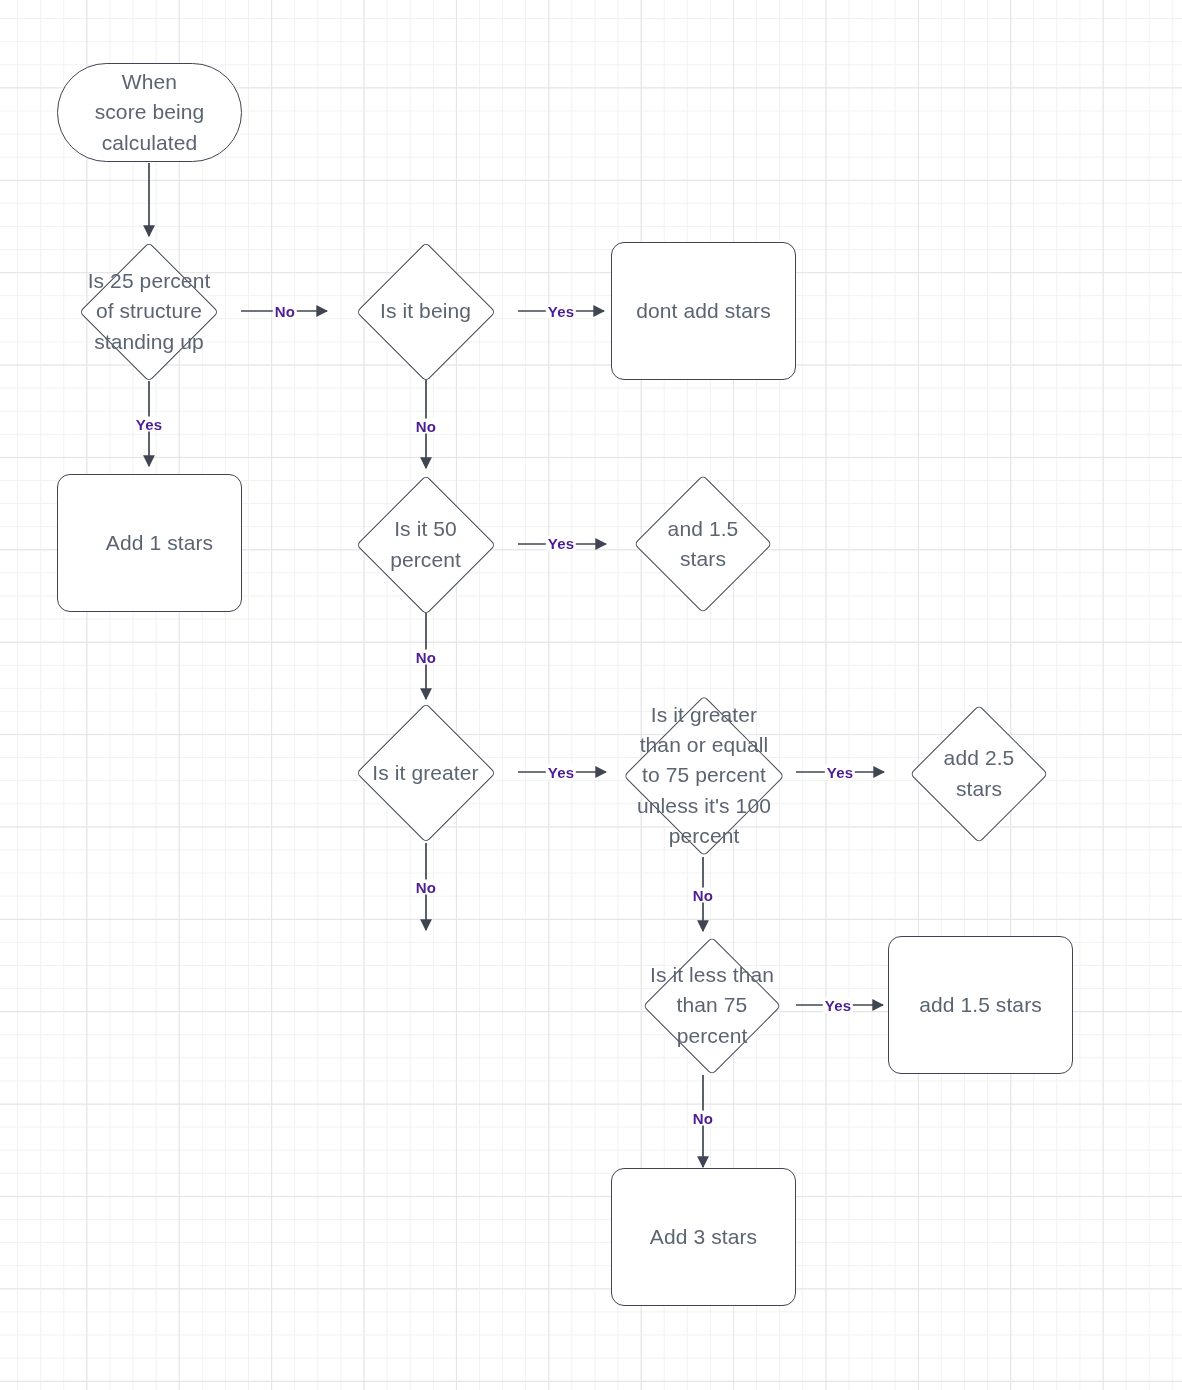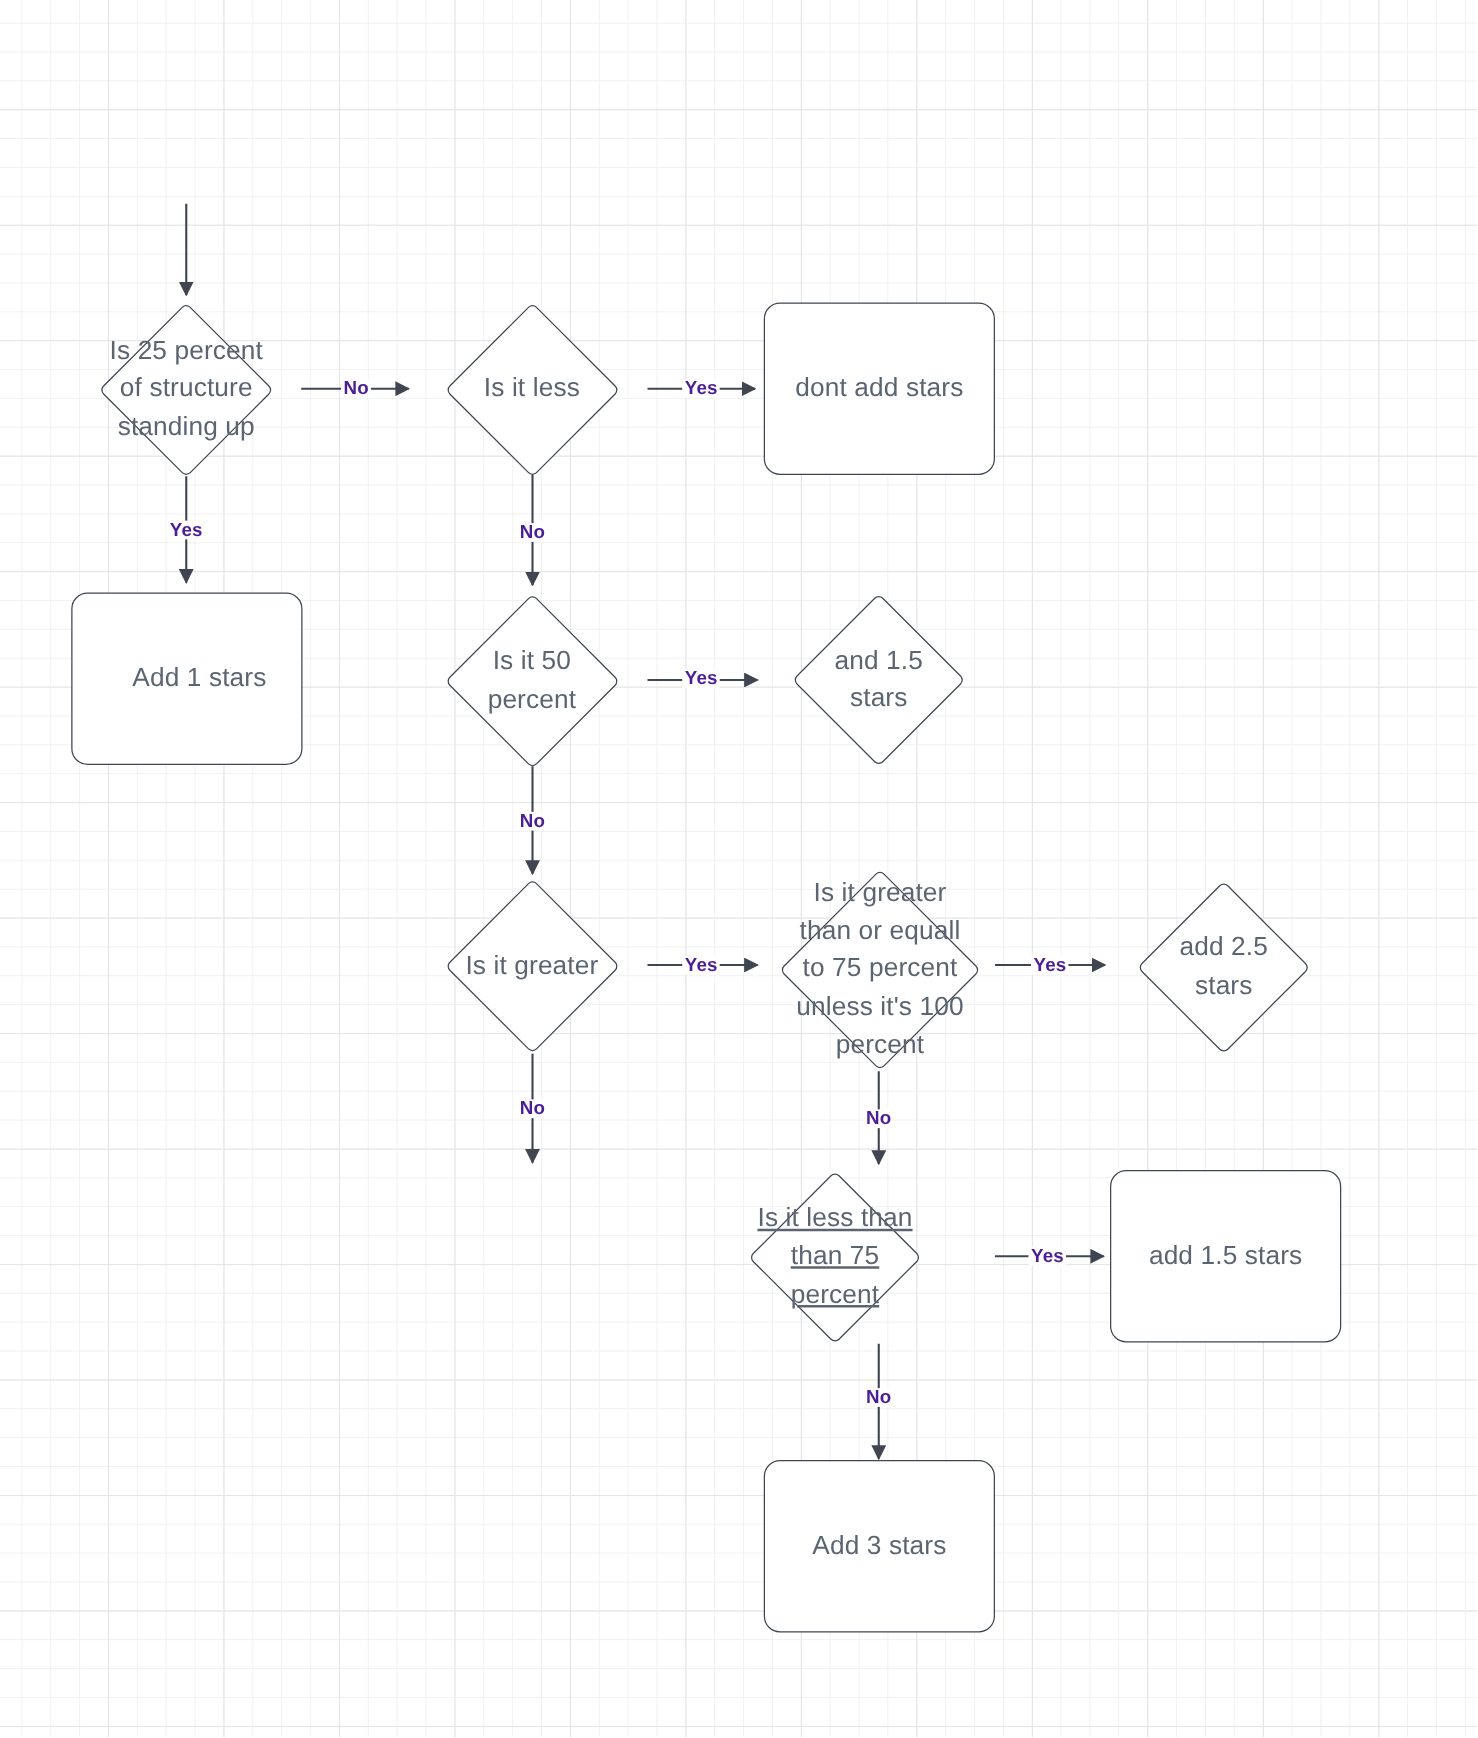--- a/index.html
+++ b/index.html
@@ -130,35 +130,40 @@
       <path d="M 796 772 L 884 772" marker-end="url(#arrow)"></path>
 
       <path d="M 703 857 L 703 931" marker-end="url(#arrow)"></path>
 
       <path d="M 796 1005 L 883 1005" marker-end="url(#arrow)"></path>
 
       <path d="M 703 1075 L 703 1167" marker-end="url(#arrow)"></path>
     </g>
   </svg>
 
+  <div class="node shape-stadium" style="left:57px; top:63px; width:185px; height:99px;">
+    <span class="lbl">When
+score being
+calculated</span>
+  </div>
 
   <div class="node shape-diamond" style="left:57px; top:243px; width:184px; height:137px;">
     <span class="dia-bg" style="width:97px; height:97px;"></span>
     <span class="lbl">Is 25 percent
 of structure
 standing up</span>
   </div>
 
   <div class="node shape-box" style="left:57px; top:474px; width:185px; height:138px;padding-left:20px;">
     <span class="lbl">Add 1 stars</span>
   </div>
 
   <div class="node shape-diamond" style="left:333px; top:243px; width:185px; height:137px;">
     <span class="dia-bg" style="width:97px; height:97px;"></span>
-    <span class="lbl">Is it less</span>
+    <span class="lbl">Is it being</span>
   </div>
 
   <div class="node shape-box" style="left:611px; top:242px; width:185px; height:138px;">
     <span class="lbl">dont add stars</span>
   </div>
 
   <div class="node shape-diamond" style="left:333px; top:476px; width:185px; height:137px;">
     <span class="dia-bg" style="width:97px; height:97px;"></span>
     <span class="lbl">Is it 50
 percent</span>
@@ -184,21 +189,21 @@
 percent</span>
   </div>
 
   <div class="node shape-diamond" style="left:889px; top:705px; width:180px; height:137px;">
     <span class="dia-bg" style="width:96px; height:96px;"></span>
     <span class="lbl">add 2.5
 stars</span>
   </div>
 
 
-  <div class="node shape-diamond" style="left:578px; top:937px; width:180px; height:137px;text-decoration:underline;">
+  <div class="node shape-diamond" style="left:622px; top:937px; width:180px; height:137px;">
     <span class="dia-bg" style="width:96px; height:96px;"></span>
     <span class="lbl">Is it less than
 than 75
 percent</span>
   </div>
 
   <div class="node shape-box" style="left:888px; top:936px; width:185px; height:138px;">
     <span class="lbl">add 1.5 stars</span>
   </div>
 

